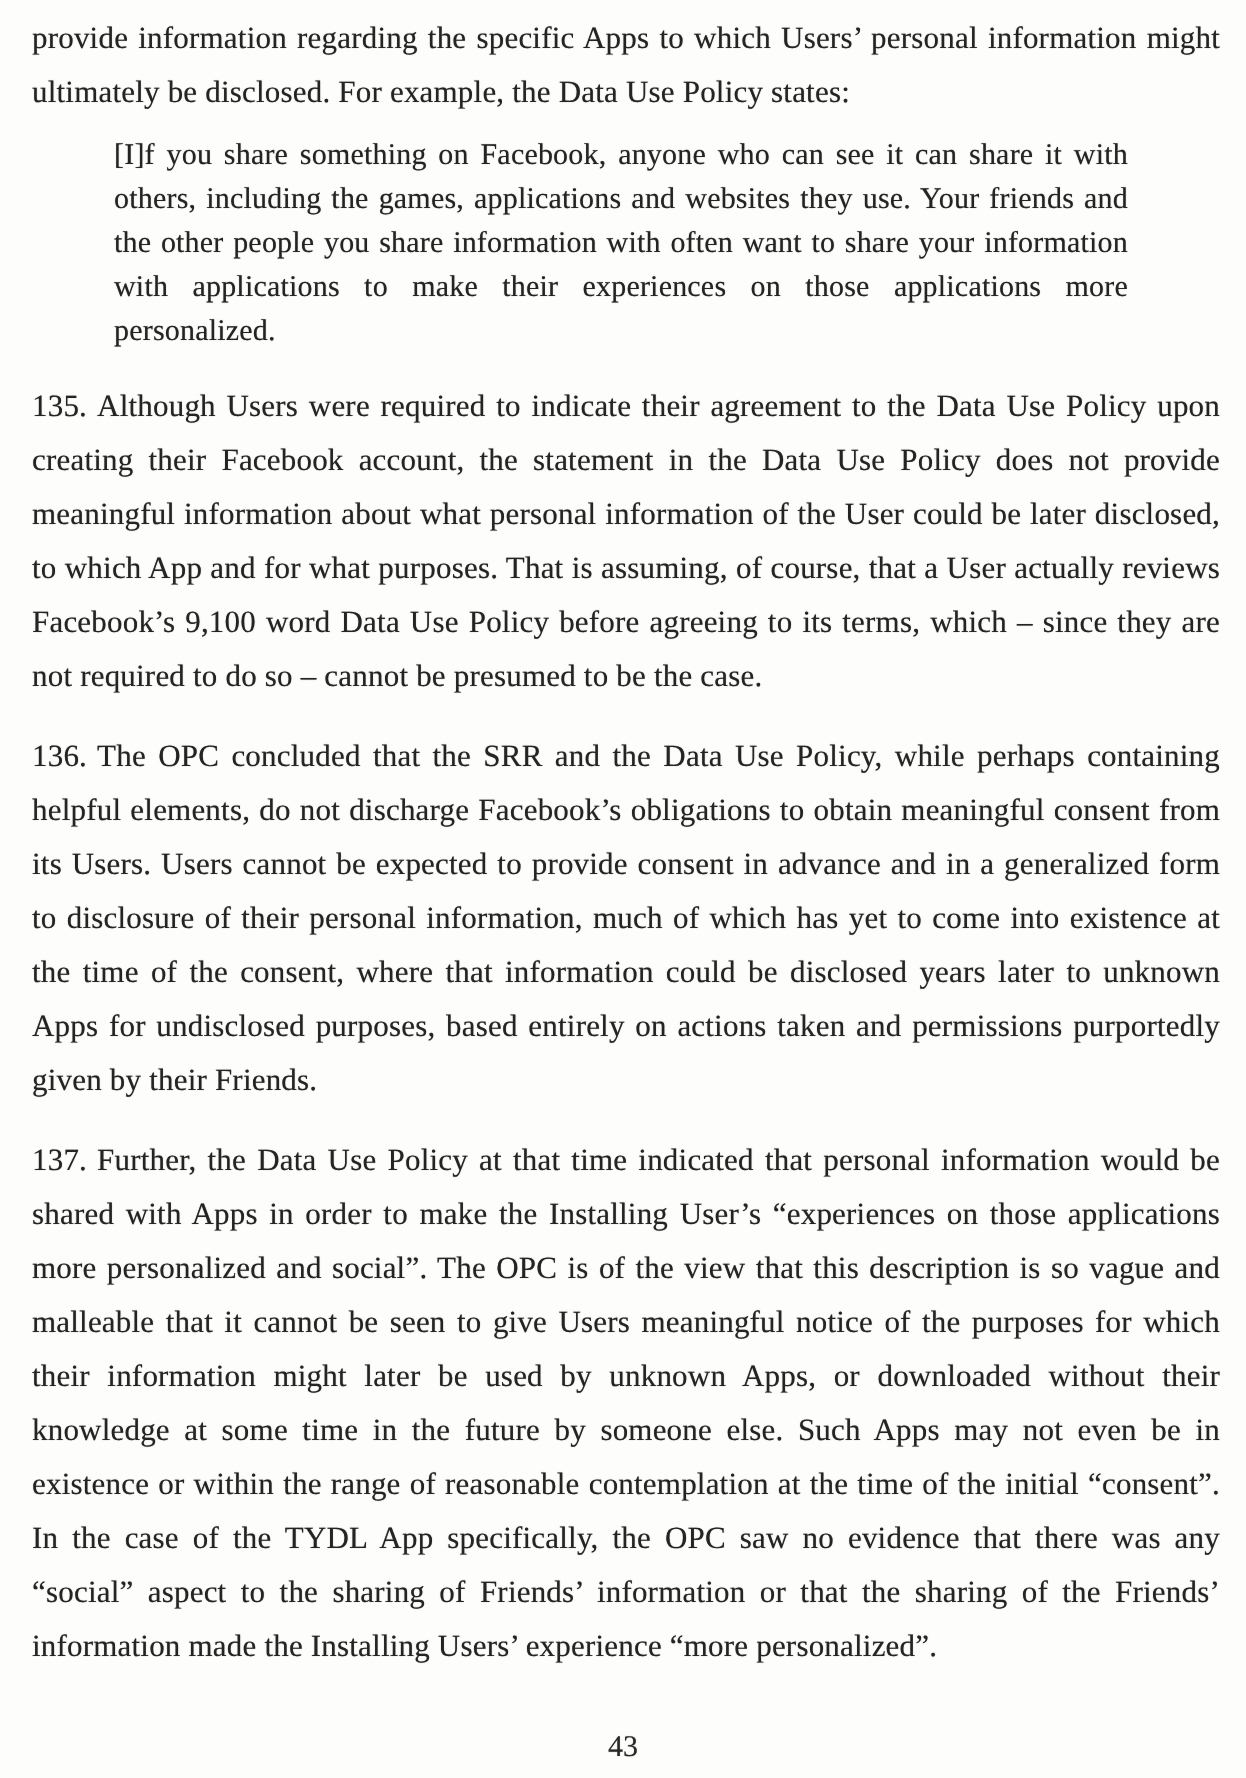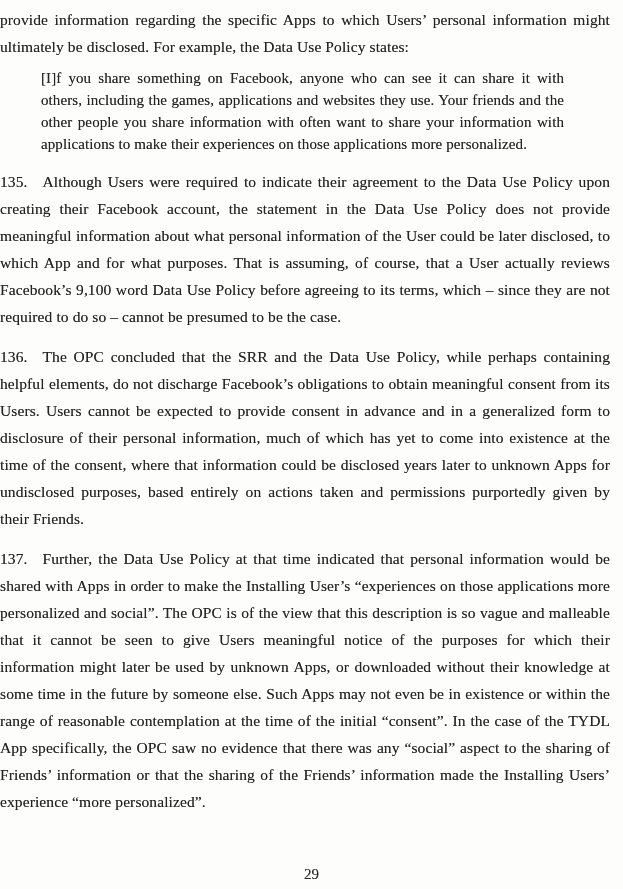--- a/index.html
+++ b/index.html
@@ -12,36 +12,36 @@
     width: 623px;
     height: 889px;
     margin: 0 auto;
     background: #fdfdfc;
     font-family: "Liberation Serif", "DejaVu Serif", serif;
     color: #242424;
     overflow: hidden;
     box-sizing: border-box;
   }
   .content {
-    padding: 6px 13px 0 0;
+    padding: 6px 13px 0 16px;
   }
   .body-para {
     margin: 0;
     font-size: 15.5px;
     line-height: 27px;
     text-align: justify;
     letter-spacing: 0.1px;
     text-shadow: 0 0 0.5px rgba(40,40,40,0.55);
   }
   .numbered {
     margin-top: 13px;
   }
   .pnum {
     display: inline-block;
-    margin-right: 15px;
+    margin-right: 5px;
   }
   .quote-block {
     margin: 7px 46px 0 41px;
     font-size: 15px;
     line-height: 22px;
     text-align: justify;
     letter-spacing: 0.1px;
     text-shadow: 0 0 0.5px rgba(40,40,40,0.55);
   }
   .footer {
@@ -66,14 +66,14 @@
     <p class="quote-block">[I]f you share something on Facebook, anyone who can see it can share it with others, including the games, applications and websites they use. Your friends and the other people you share information with often want to share your information with applications to make their experiences on those applications more personalized.</p>
 
     <p class="body-para numbered"><span class="pnum">135.</span><span>Although Users were required to indicate their agreement to the Data Use Policy upon creating their Facebook account, the statement in the Data Use Policy does not provide meaningful information about what personal information of the User could be later disclosed, to which App and for what purposes. That is assuming, of course, that a User actually reviews Facebook’s 9,100 word Data Use Policy before agreeing to its terms, which – since they are not required to do so – cannot be presumed to be the case.</span></p>
 
     <p class="body-para numbered"><span class="pnum">136.</span><span>The OPC concluded that the SRR and the Data Use Policy, while perhaps containing helpful elements, do not discharge Facebook’s obligations to obtain meaningful consent from its Users. Users cannot be expected to provide consent in advance and in a generalized form to disclosure of their personal information, much of which has yet to come into existence at the time of the consent, where that information could be disclosed years later to unknown Apps for undisclosed purposes, based entirely on actions taken and permissions purportedly given by their Friends.</span></p>
 
     <p class="body-para numbered"><span class="pnum">137.</span><span>Further, the Data Use Policy at that time indicated that personal information would be shared with Apps in order to make the Installing User’s “experiences on those applications more personalized and social”. The OPC is of the view that this description is so vague and malleable that it cannot be seen to give Users meaningful notice of the purposes for which their information might later be used by unknown Apps, or downloaded without their knowledge at some time in the future by someone else. Such Apps may not even be in existence or within the range of reasonable contemplation at the time of the initial “consent”. In the case of the TYDL App specifically, the OPC saw no evidence that there was any “social” aspect to the sharing of Friends’ information or that the sharing of the Friends’ information made the Installing Users’ experience “more personalized”.</span></p>
 
   </div>
 
-  <div class="footer">29</div>
+  <div class="footer">43</div>
 </div>
 
 </body></html>

